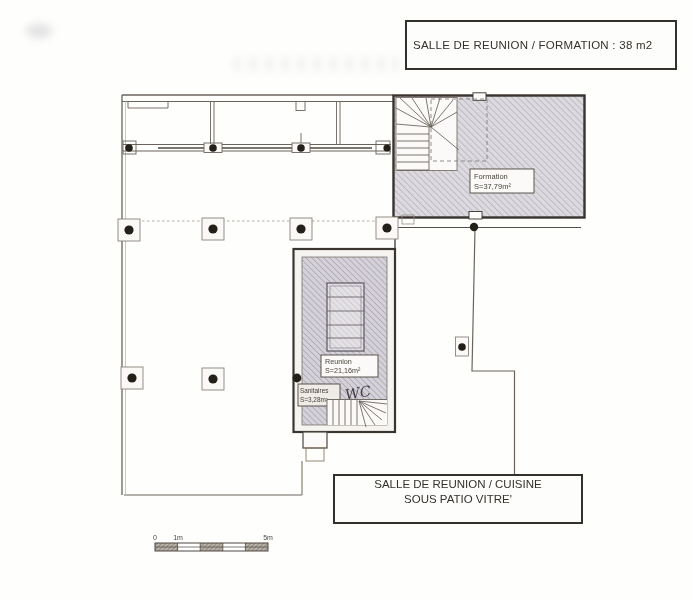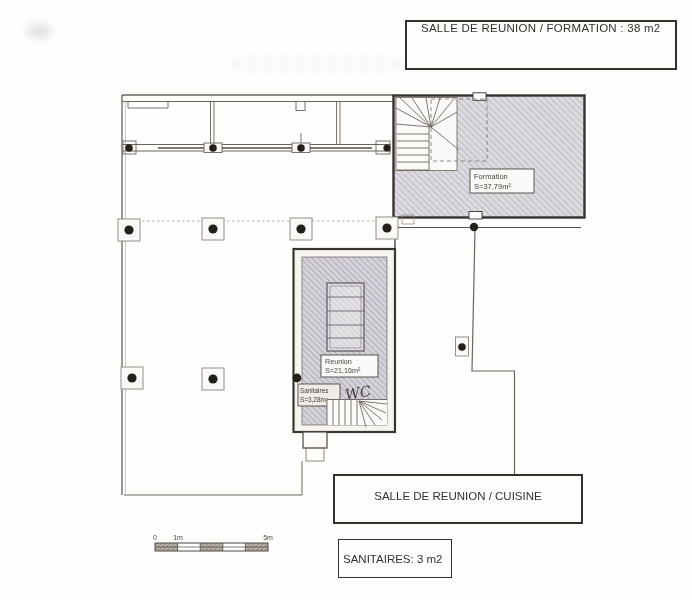--- a/index.html
+++ b/index.html
@@ -9,26 +9,26 @@
     font-family:"Liberation Sans",sans-serif;
     color:#35312c;
   }
   .plan-svg{position:absolute;left:0;top:0;width:692px;height:600px;z-index:1;}
   .note-box{
     position:absolute;z-index:3;box-sizing:border-box;
     background:#fdfdfc;border:2px solid #34302b;color:#35312c;
   }
   .note-box--formation{
     left:405px;top:20px;width:272px;height:50px;
-    display:flex;padding-left:14px;
+    display:flex;align-items:center;padding-left:6px;
     font-size:11.5px;letter-spacing:.25px;white-space:nowrap;
   }
   .note-box--cuisine{
     left:333px;top:474px;width:250px;height:50px;
-    text-align:center;font-size:11.5px;line-height:15px;padding-top:13px;
+    text-align:center;font-size:11.5px;line-height:15px;padding-top:1px;
   }
   .note-box--sanitaires{
     left:338px;top:539px;width:114px;height:39px;border-width:1.6px;
     display:flex;align-items:center;padding-left:4px;
     font-size:11.5px;white-space:nowrap;
   }
   .ghost-marks{
     position:absolute;left:232px;top:56px;width:168px;height:16px;z-index:0;
     background:repeating-linear-gradient(90deg,
       rgba(150,150,158,.35) 0 9px, rgba(255,255,255,0) 9px 16px);
@@ -238,19 +238,17 @@
       <line x1="245.4" y1="543" x2="245.4" y2="551" stroke="#4c4742" stroke-width="0.8"></line>
     </g>
   </svg>
 
   <div class="note-box note-box--formation">
     <span>SALLE DE REUNION / FORMATION : 38 m2</span>
   </div>
 
   <div class="note-box note-box--cuisine">
     <div>SALLE DE REUNION / CUISINE</div>
+    <div>SOUS PATIO VITRE'</div>
   </div>
 
-  <div class="note-box note-box--sanitaires">
-    <span>SANITAIRES: 3 m2</span>
-  </div>
 
 </div>
 
 </body></html>

